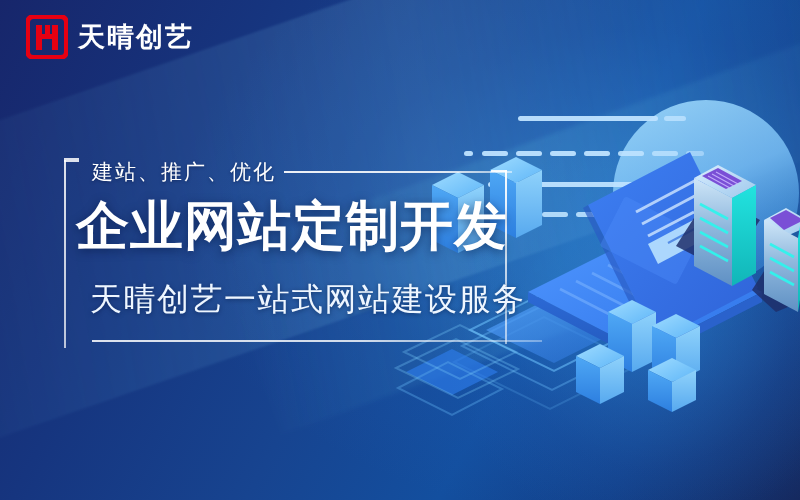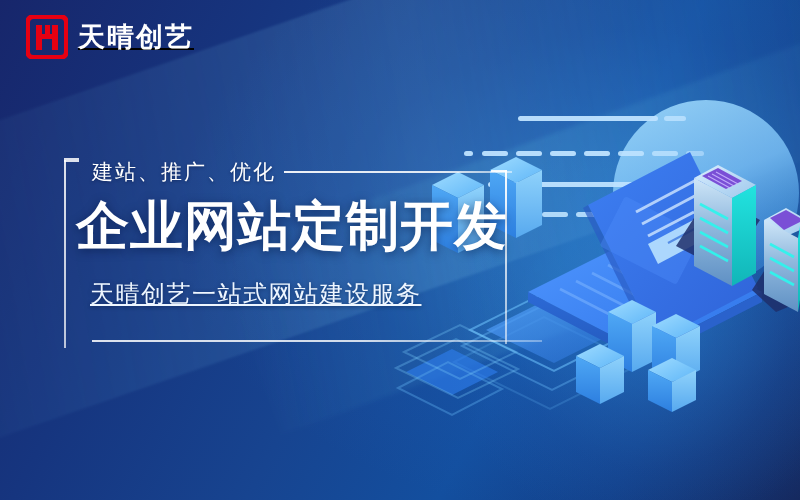--- a/index.html
+++ b/index.html
@@ -36,21 +36,21 @@
   }
   .glow-right {
     position:absolute; right:-60px; top:150px;
     width:420px; height:360px;
     background:radial-gradient(circle at 50% 50%, rgba(56,150,225,0.35) 0%, rgba(40,110,195,0.12) 50%, rgba(20,60,140,0) 75%);
   }
 
   
   .logo { position:absolute; left:26px; top:15px; display:flex; align-items:center; gap:10px; }
   .logo-mark { width:42px; height:44px; position:relative; }
-  .logo-text-wrap { display:flex; flex-direction:column;text-decoration:underline; }
+  .logo-text-wrap { display:flex; flex-direction:column; }
   .logo-cn {
     color:#ffffff; font-size:27px; font-weight:bold;
     letter-spacing:2px; line-height:1.05;
   }
   .logo-url {
     color:#ffffff; font-size:9.5px; font-weight:bold;
     letter-spacing:3.1px; line-height:1.6; margin-top:1px;
   }
 
   
@@ -84,23 +84,22 @@
 
   .headline {
     position:absolute; left:12px; top:36px;
     color:#ffffff; font-size:53px; font-weight:bold;
     letter-spacing:1px; white-space:nowrap; line-height:1.12;
     text-shadow:0 2px 10px rgba(3,18,60,0.55);
   }
 
   .subline {
     position:absolute; left:26px; top:118px;
-    color:#eef6ff; font-size:24px; letter-spacing:1.5px; white-space:nowrap;
+    color:#eef6ff; font-size:32px; letter-spacing:1.5px; white-space:nowrap;
     text-shadow:0 1px 4px rgba(5,22,62,0.55);
-    text-decoration:underline;
   }
 
   .bottom-rule {
     position:absolute; left:28px; top:180px; width:450px; height:1.5px;
     background:linear-gradient(90deg, rgba(255,255,255,0.85) 0%, rgba(255,255,255,0.8) 60%, rgba(255,255,255,0.35) 100%);
   }
 </style>
 </head>
 <body>
 

